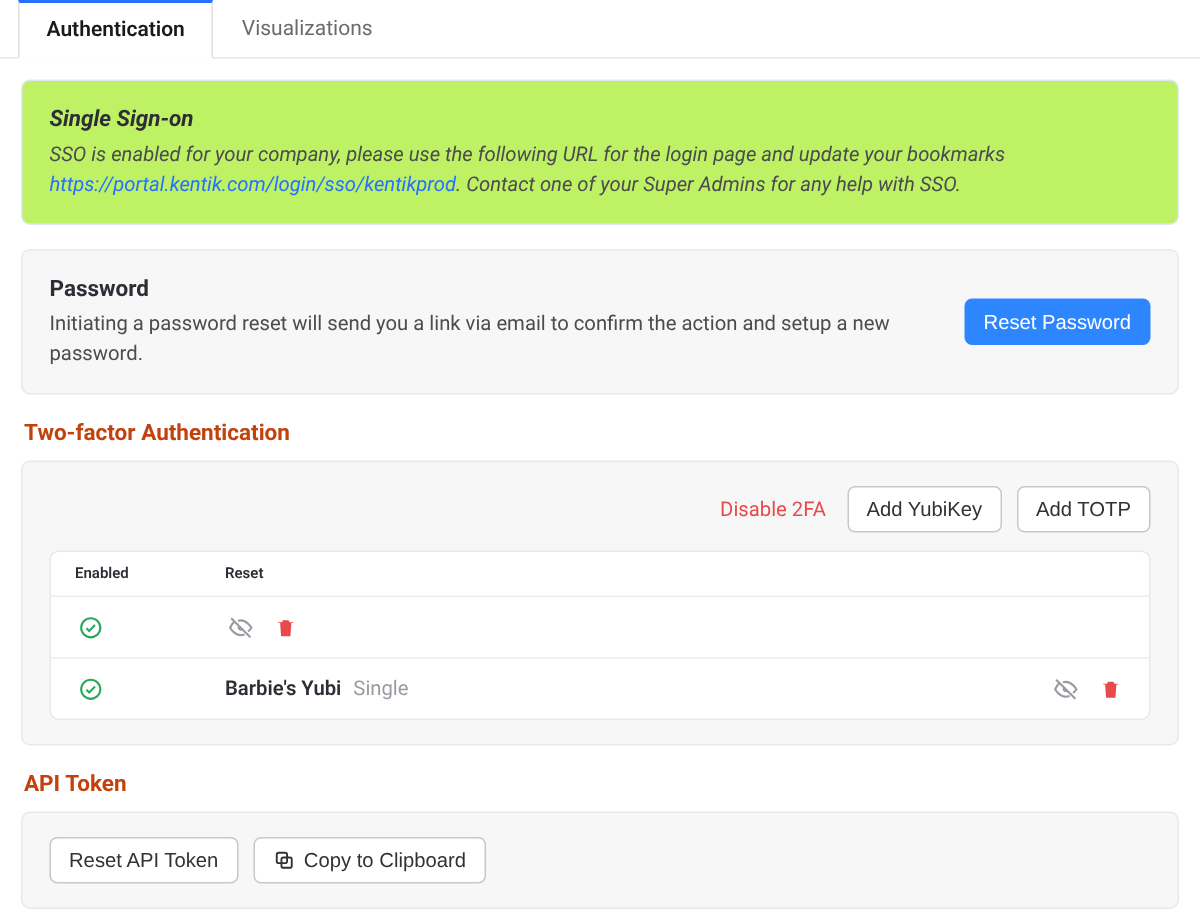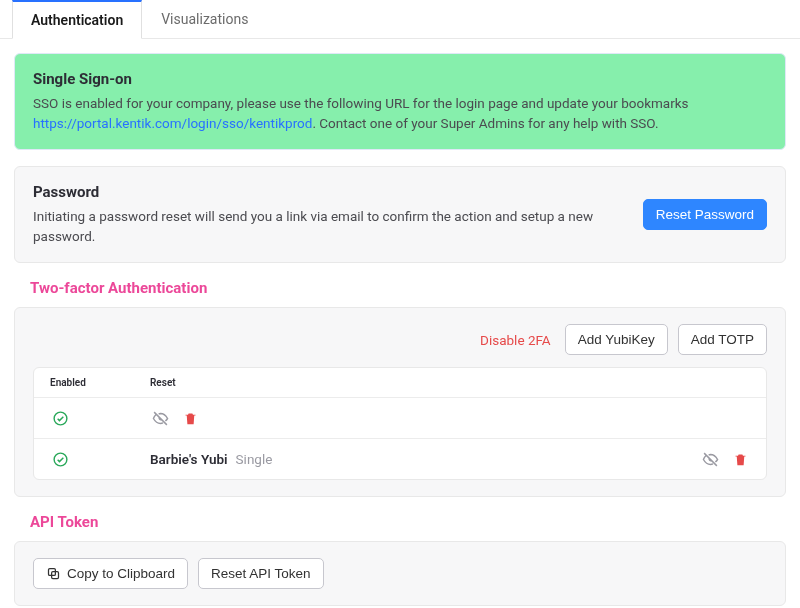--- a/index.html
+++ b/index.html
@@ -36,22 +36,23 @@
     .content {
       padding: 14px 14px 0 14px;
     }
     .panel {
       border: 1px solid #e8e8e8;
       border-radius: 6px;
       padding: 16px 18px;
       margin-bottom: 16px;
     }
     .panel.sso {
-      background: #86efac;
+      background: #bef264;
       border-color: #dfe8f7;
+      font-style: italic;
     }
     .panel.gray {
       background: #f7f7f8;
     }
     .panel-title {
       font-weight: 700;
       font-size: 15px;
       color: #2d2d35;
       margin-bottom: 6px;
     }
@@ -87,22 +88,22 @@
       white-space: nowrap;
     }
     .btn.primary {
       background: #2e86ff;
       border-color: #2e86ff;
       color: #fff;
     }
     .section-heading {
       font-weight: 700;
       font-size: 15px;
-      color: #ec4899;
-      margin: 4px 0 10px 16px;
+      color: #c2410c;
+      margin: 4px 0 10px 2px;
     }
     .tfa-actions {
       display: flex;
       justify-content: flex-end;
       align-items: center;
       gap: 10px;
       margin-bottom: 12px;
     }
     .disable-link {
       color: #e64a4a;
@@ -244,26 +245,26 @@
           </span>
         </div>
       </div>
     </div>
   </div>
 
   <div class="section-heading">API Token</div>
 
   <div class="panel gray api-panel">
     <div class="api-actions">
+      <button class="btn">Reset API Token</button>
       <button class="btn">
         <span>
           <svg width="15" height="15" viewBox="0 0 24 24" fill="none" stroke="currentColor" stroke-width="2">
               <rect x="9" y="9" width="11" height="11" rx="2"></rect>
               <rect x="4" y="4" width="11" height="11" rx="2"></rect>
             </svg>
         </span>
         <span>Copy to Clipboard</span>
       </button>
-      <button class="btn">Reset API Token</button>
     </div>
   </div>
 
 </div>
 
 </body></html>

